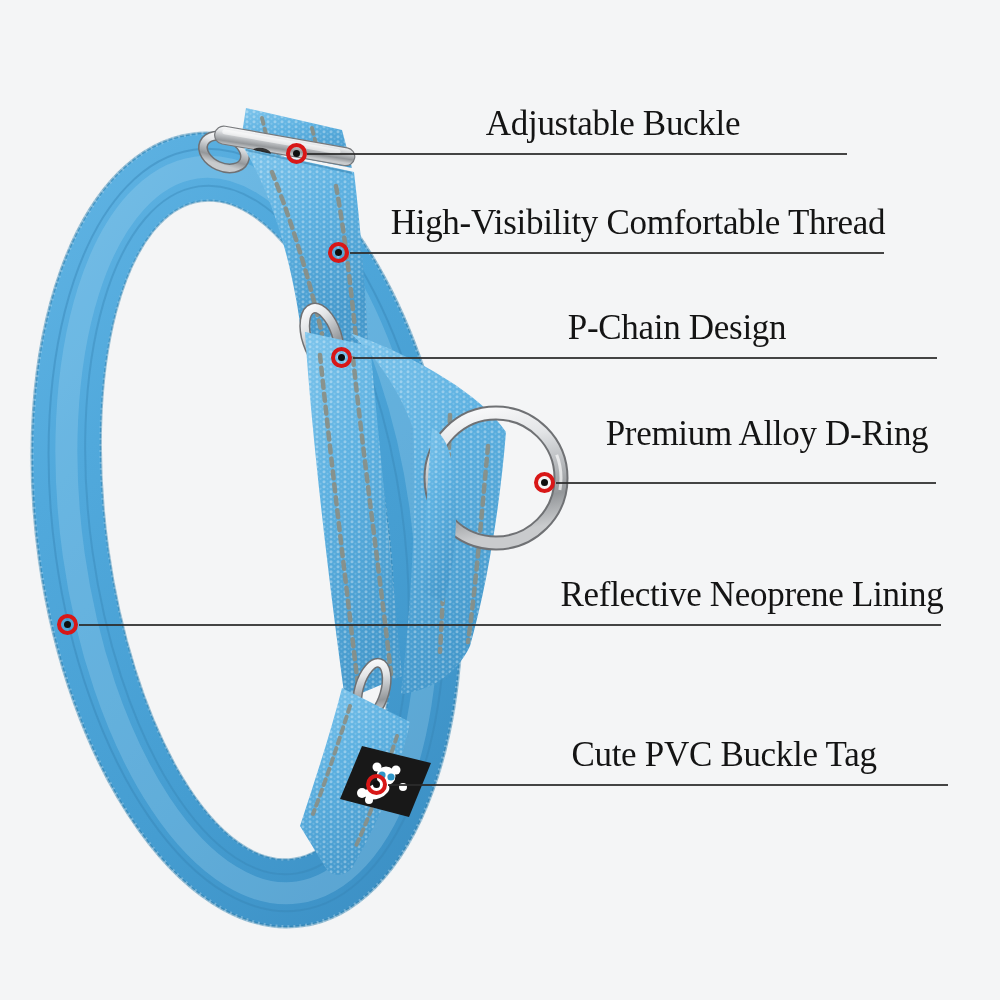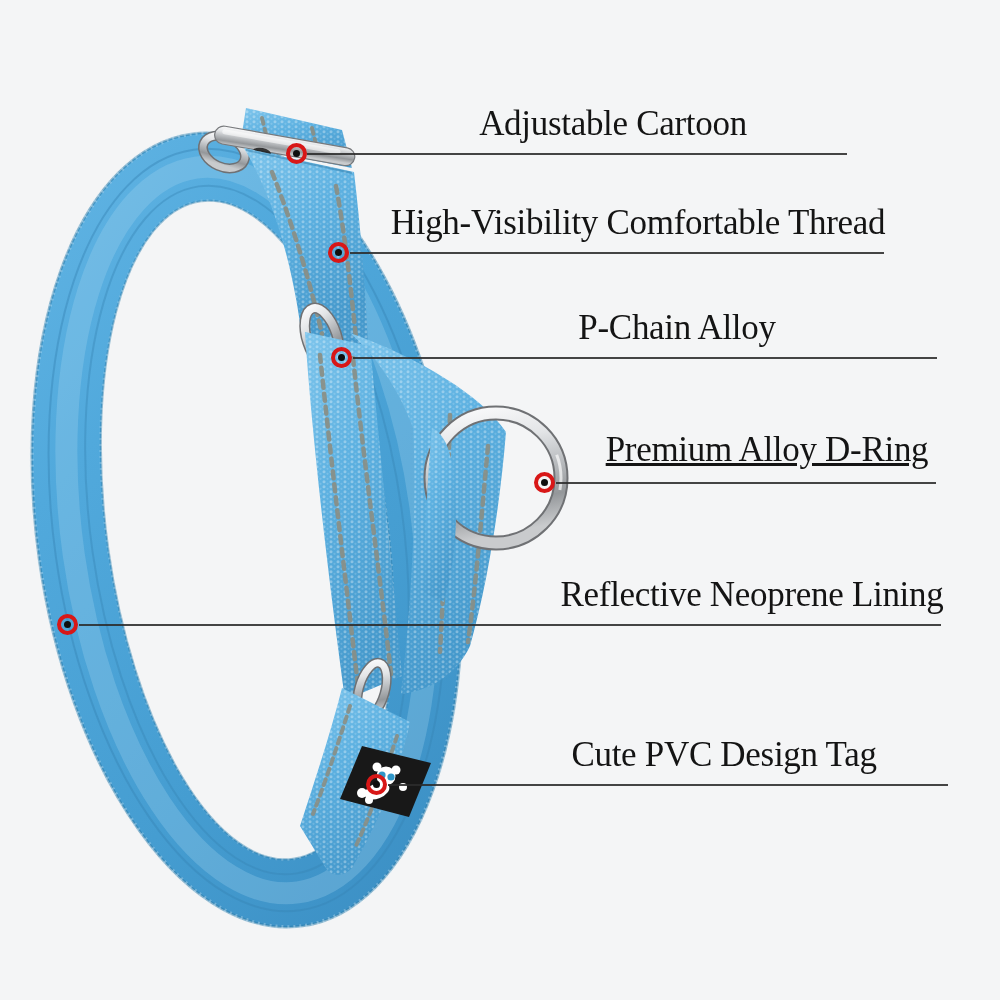--- a/index.html
+++ b/index.html
@@ -20,21 +20,21 @@
   
   .c1 .callout-label{left:613px;top:104px;}
   .c1 .callout-line{left:307px;top:153px;width:540px;}
   .c1 .callout-marker{left:286px;top:143px;}
   .c2 .callout-label{left:638px;top:203px;}
   .c2 .callout-line{left:350px;top:252px;width:534px;}
   .c2 .callout-marker{left:328px;top:242px;}
   .c3 .callout-label{left:677px;top:308px;}
   .c3 .callout-line{left:353px;top:357px;width:584px;}
   .c3 .callout-marker{left:331px;top:347px;}
-  .c4 .callout-label{left:767px;top:430px;text-decoration:underline;}
+  .c4 .callout-label{left:767px;top:414px;}
   .c4 .callout-line{left:556px;top:482px;width:380px;}
   .c4 .callout-marker{left:534px;top:472px;}
   .c5 .callout-label{left:752px;top:575px;}
   .c5 .callout-line{left:79px;top:624px;width:862px;}
   .c5 .callout-marker{left:57px;top:614px;}
   .c6 .callout-label{left:724px;top:735px;}
   .c6 .callout-line{left:388px;top:784px;width:560px;}
   .c6 .callout-marker{left:366px;top:774px;}
 </style>
 </head>
@@ -161,37 +161,37 @@
         <circle cx="391" cy="777" r="3.6" fill="#2f96c8"></circle>
         <ellipse cx="377" cy="791" rx="13" ry="7.5" transform="rotate(-22 377 791)" fill="#ffffff"></ellipse>
         <circle cx="362" cy="793" r="5" fill="#ffffff"></circle>
         <circle cx="369" cy="800" r="4" fill="#ffffff"></circle>
         <circle cx="403" cy="787" r="4" fill="#ffffff"></circle>
       </g>
     </g>
   </svg>
 
   <div class="callout c1">
-    <div class="callout-label">Adjustable Cartoon</div>
+    <div class="callout-label">Adjustable Buckle</div>
     <div class="callout-line"></div>
     <div class="callout-marker">
         <span class="marker-dot"></span>
       </div>
   </div>
 
   <div class="callout c2">
     <div class="callout-label">High-Visibility Comfortable Thread</div>
     <div class="callout-line"></div>
     <div class="callout-marker">
         <span class="marker-dot"></span>
       </div>
   </div>
 
   <div class="callout c3">
-    <div class="callout-label">P-Chain Alloy</div>
+    <div class="callout-label">P-Chain Design</div>
     <div class="callout-line"></div>
     <div class="callout-marker">
         <span class="marker-dot"></span>
       </div>
   </div>
 
   <div class="callout c4">
     <div class="callout-label">Premium Alloy D-Ring</div>
     <div class="callout-line"></div>
     <div class="callout-marker">
@@ -201,20 +201,20 @@
 
   <div class="callout c5">
     <div class="callout-label">Reflective Neoprene Lining</div>
     <div class="callout-line"></div>
     <div class="callout-marker">
         <span class="marker-dot"></span>
       </div>
   </div>
 
   <div class="callout c6">
-    <div class="callout-label">Cute PVC Design Tag</div>
+    <div class="callout-label">Cute PVC Buckle Tag</div>
     <div class="callout-line"></div>
     <div class="callout-marker">
         <span class="marker-dot"></span>
       </div>
   </div>
 
 </div>
 
 </body></html>

